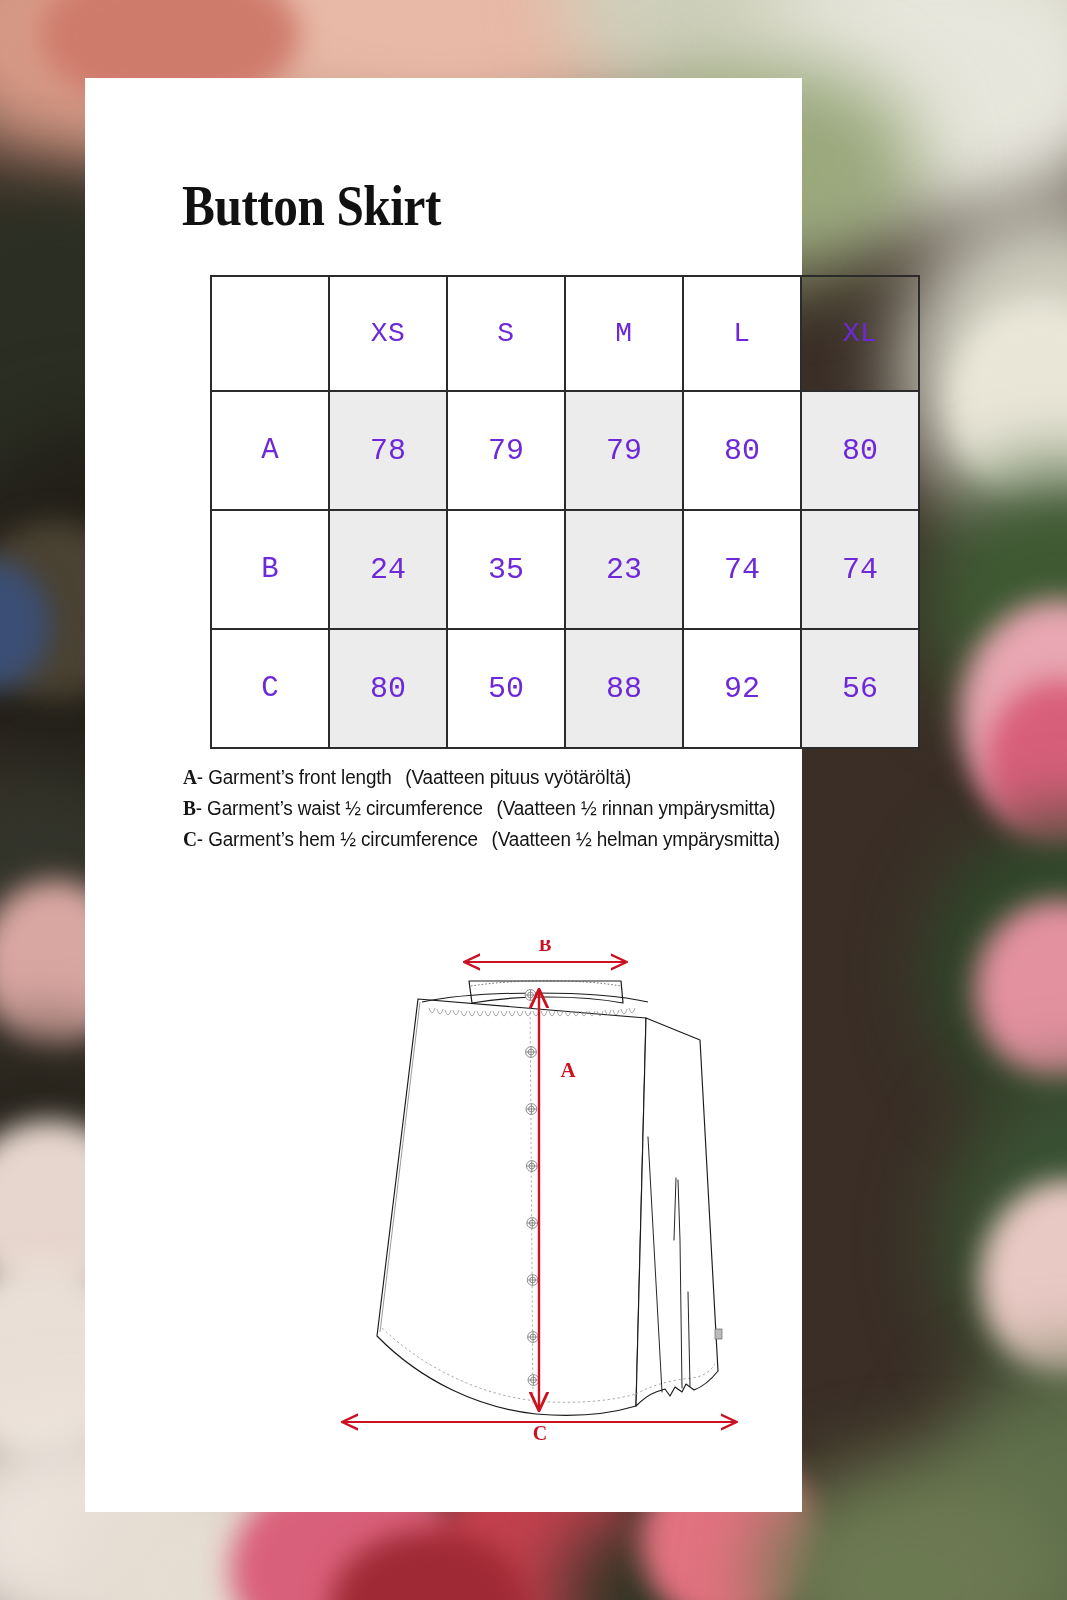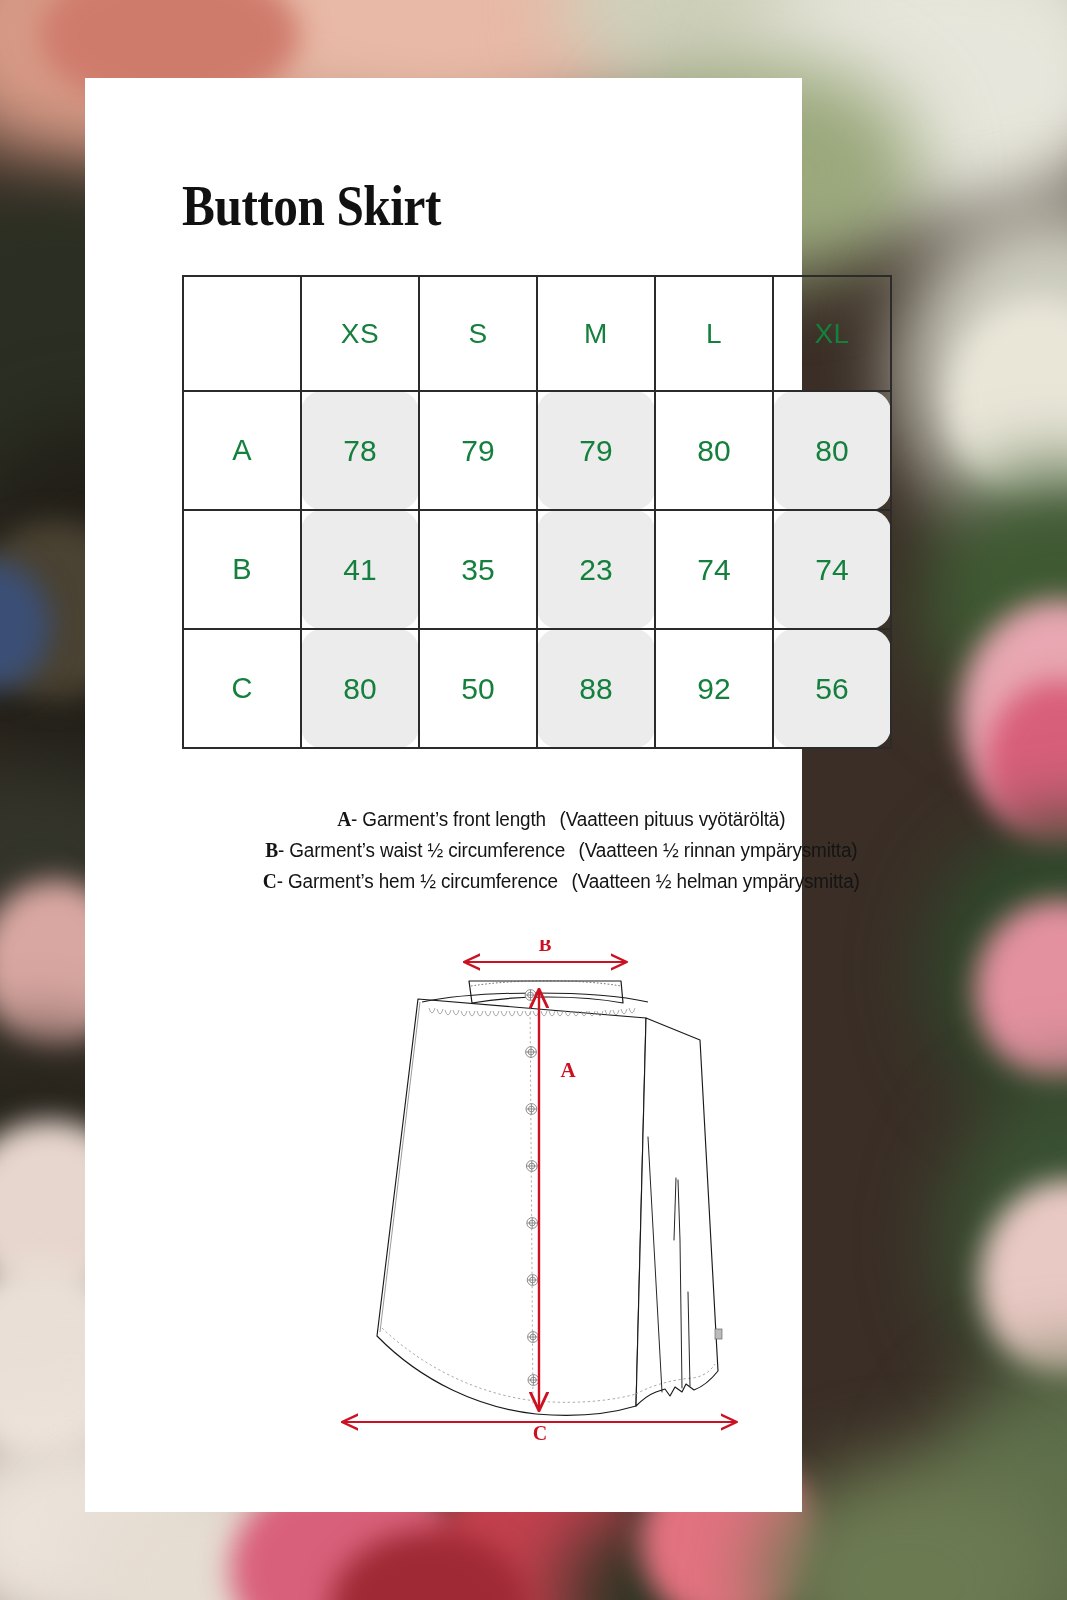--- a/index.html
+++ b/index.html
@@ -66,61 +66,61 @@
     left: 97px;
     top: 197px;
     width: 708px;
     height: 473px;
   }
   table.size-table {
     border-collapse: collapse;
     width: 708px;
     height: 473px;
     table-layout: fixed;
-    font-family: Liberation Sans, sans-serif;
-    color: #15803d;
+    font-family: Liberation Mono, monospace;
+    color: #6d28d9;
+    margin-left: 28px;
   }
   table.size-table td, table.size-table th {
     border: 2px solid #2b2b2b;
     text-align: center;
     vertical-align: middle;
     font-weight: normal;
     padding: 0;
   }
   col.c-label { width: 118px; }
   col.c-size  { width: 118px; }
 
   table.size-table tr.r-head { height: 115px; }
   table.size-table tr.r-data { height: 119px; }
 
-  td.shade { background: #ececec; border-radius: 21px; }
+  td.shade { background: #ececec; }
 
   th.size-head {
     font-weight: bold;
     font-size: 28px;
     letter-spacing: 0.5px;
   }
   td.row-label {
     font-weight: bold;
     font-size: 29px;
   }
   td.val {
     font-size: 30px;
     font-variant-numeric: oldstyle-nums;
     font-feature-settings: "onum" 1;
   }
 
   
   #legend {
     position: absolute;
     left: 98px;
-    top: 726px;
+    top: 684px;
     width: 780px;
     color: #141414;
-    text-align: center;
   }
   .legend-line {
     font-family: "Liberation Sans", sans-serif;
     font-size: 19.5px;
     line-height: 31px;
     white-space: nowrap;
     letter-spacing: -0.15px;
     transform: scaleX(0.97);
     transform-origin: left center;
   }
@@ -214,21 +214,21 @@
         <tr class="r-data">
           <td class="row-label">A</td>
           <td class="val shade">78</td>
           <td class="val">79</td>
           <td class="val shade">79</td>
           <td class="val">80</td>
           <td class="val shade">80</td>
         </tr>
         <tr class="r-data">
           <td class="row-label">B</td>
-          <td class="val shade">41</td>
+          <td class="val shade">24</td>
           <td class="val">35</td>
           <td class="val shade">23</td>
           <td class="val">74</td>
           <td class="val shade">74</td>
         </tr>
         <tr class="r-data">
           <td class="row-label">C</td>
           <td class="val shade">80</td>
           <td class="val">50</td>
           <td class="val shade">88</td>

